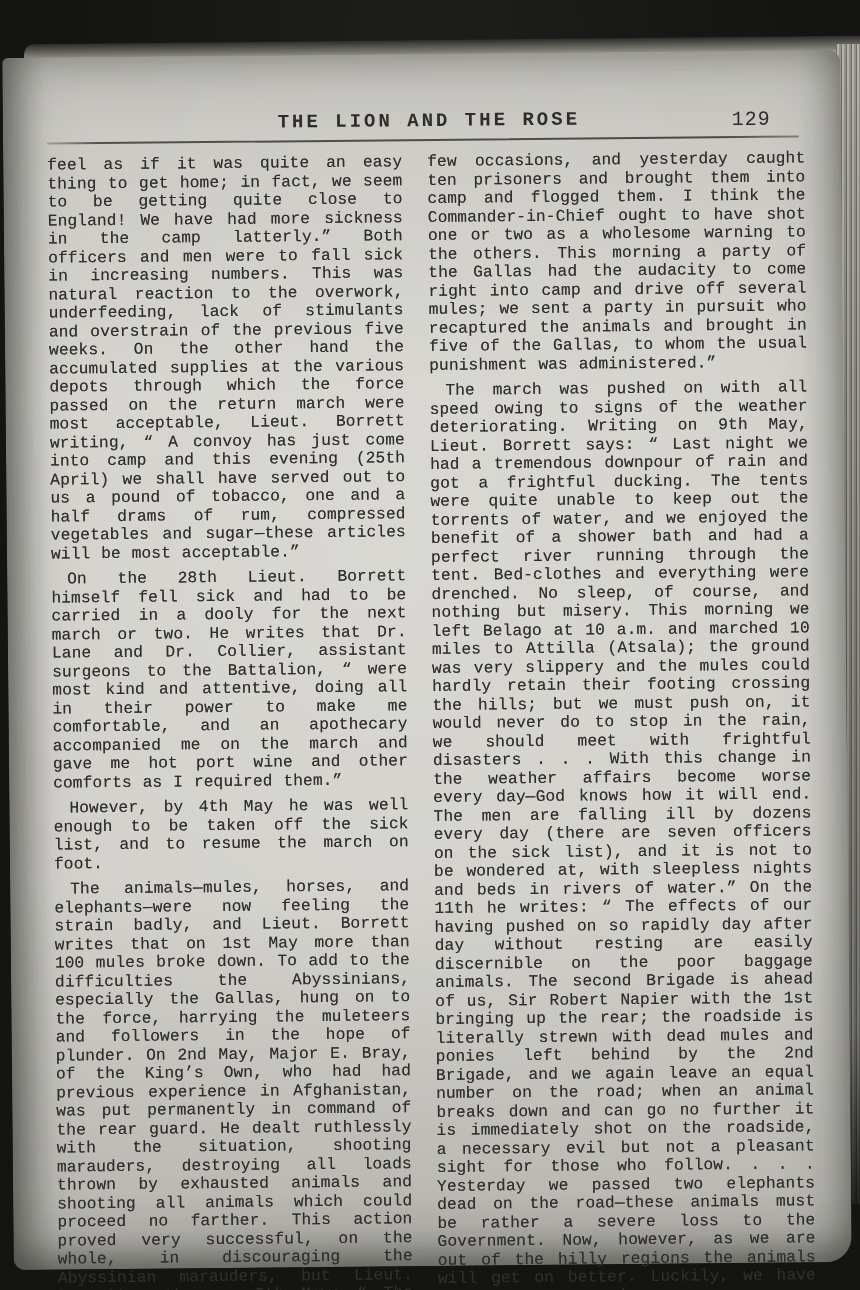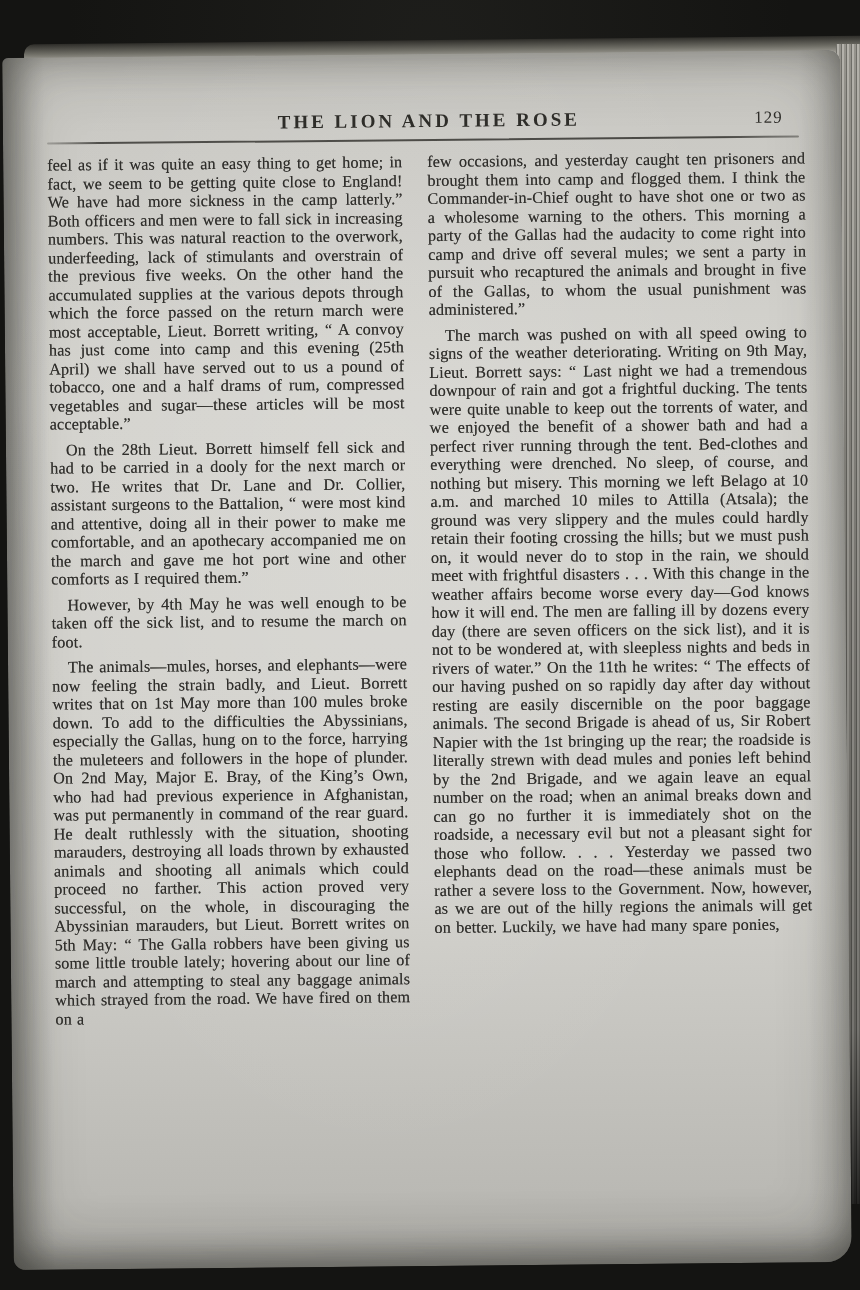--- a/index.html
+++ b/index.html
@@ -1,21 +1,21 @@
 <!DOCTYPE html>
 <html><head>
 <meta charset="utf-8">
 <style>
   html,body{margin:0;padding:0;background:#000;}
   .photo{
     position:relative;width:860px;height:1290px;overflow:hidden;
     background:
       radial-gradient(ellipse at 50% 10%, rgba(60,60,55,.25), rgba(0,0,0,0) 60%),
       #141412;
-    font-family:Liberation Serif, serif;
+    font-family:Liberation Mono, monospace;
   }
   
   .top-edge{
     position:absolute;left:24px;top:40px;width:840px;height:22px;
     background:linear-gradient(180deg,#2e2d29,#6f6e66 45%,#a7a59d 80%,#bcbab3);
     transform:rotate(-0.6deg);
     border-radius:10px 3px 0 0;
   }
   
   .fore-edge{
@@ -36,21 +36,21 @@
     box-shadow:
       inset 0 0 70px rgba(35,35,30,.30),
       inset 16px 0 34px rgba(25,25,20,.22),
       inset 0 -14px 26px rgba(25,25,20,.25);
   }
   .header{position:absolute;top:56px;left:40px;right:26px;height:40px;}
   .running-title{
     text-align:center;font-size:19px;letter-spacing:3px;color:#2e2d29;
     font-weight:bold;font-variant:normal;
   }
-  .folio{position:absolute;top:1px;right:32px;font-size:17px;letter-spacing:1px;color:#2e2d29;}
+  .folio{position:absolute;top:1px;right:44px;font-size:20px;letter-spacing:1px;color:#2e2d29;}
   .header-rule{
     position:absolute;left:4px;right:16px;top:29px;height:2px;
     background:linear-gradient(90deg,rgba(45,44,40,.25),rgba(45,44,40,.78) 7%,rgba(45,44,40,.82) 90%,rgba(45,44,40,.45));
     border-radius:1px;
   }
   .columns{position:absolute;top:99px;left:44px;display:flex;gap:25px;}
   .col-left{width:355px;}
   .col-right{width:378px;}
   .columns p{
     margin:0 0 7px 0;

